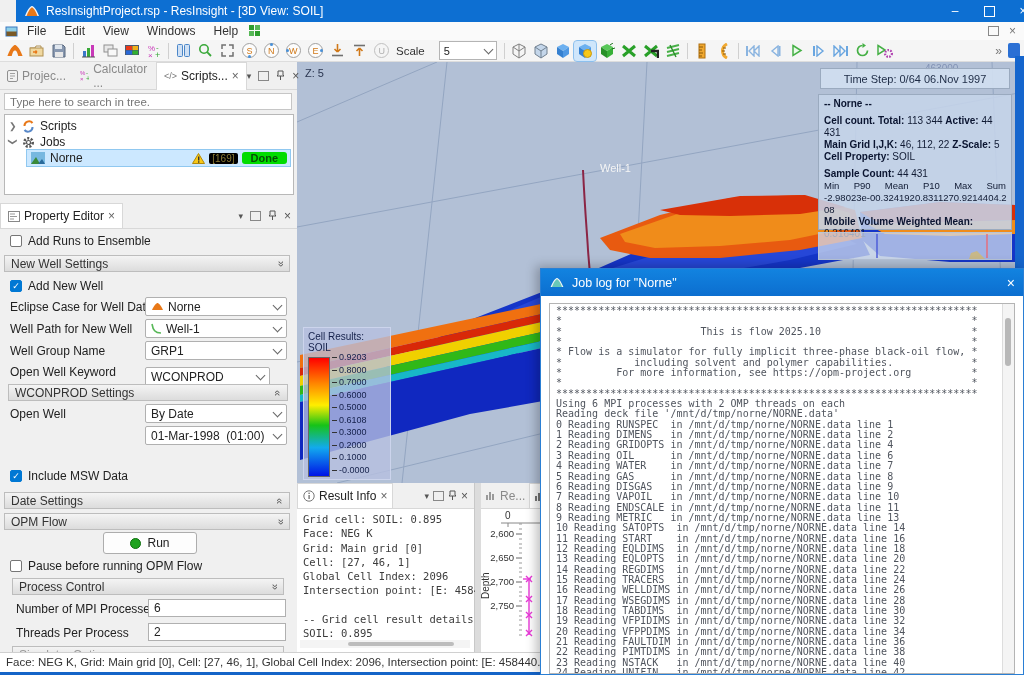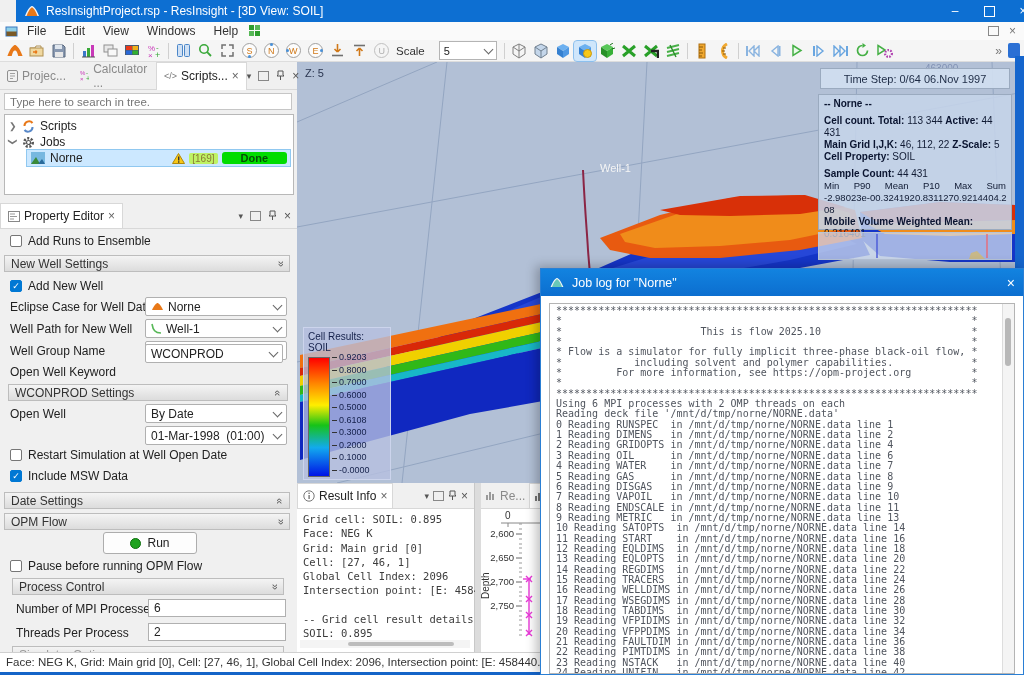--- a/index.html
+++ b/index.html
@@ -26,22 +26,22 @@
   
   .tabbar{background:#f0f0f0;display:flex;align-items:center;border-bottom:1px solid #d8d8d8;}
   .tab{display:flex;align-items:center;gap:4px;padding:0 7px;height:100%;color:#8a8a8a;font-size:12px;}
   .tab.active{background:#fff;color:#222;border:1px solid #d8d8d8;border-bottom:none;}
   .dockbtns{margin-left:auto;display:flex;align-items:center;gap:7px;padding-right:6px;color:#555;}
   .searchinput{background:#fff;border:1px solid #c6c6c6;font-size:11.5px;color:#999;padding:1px 5px;box-sizing:border-box;}
   #treebox{background:#fff;border:1px solid #b8b8b8;}
   .trow{display:flex;align-items:center;height:16px;gap:5px;font-size:12px;color:#222;padding-left:4px;}
   .texp{color:#777;font-size:9px;width:8px;}
   .selrow{background:#cce8ff;outline:1px solid #90c8f0;}
-  .badge-warn{background:#bef264;color:#8a7a34;font-size:10px;padding:0 3px;border-radius:2px;}
-  .badge-done{background:#00dc00;color:#063;font-size:11px;font-weight:bold;padding:0 19px;border-radius:3px;color:#044d04;}
+  .badge-warn{background:#000000;color:#8a7a34;font-size:10px;padding:0 3px;border-radius:2px;}
+  .badge-done{background:#00dc00;color:#063;font-size:11px;font-weight:bold;padding:0 9px;border-radius:3px;color:#044d04;}
   
   .sechdr{background:linear-gradient(#f4f4f4,#dcdcdc);border:1px solid #bdbdbd;display:flex;align-items:center;font-size:12px;color:#333;padding:0 6px;height:17px;box-sizing:border-box;}
   .sechdr .dbl{margin-left:auto;color:#555;font-size:11px;}
   .dblup{display:inline-block;transform:rotate(-90deg);}
   .dbldn{display:inline-block;transform:rotate(90deg);}
   .cb{width:12px;height:12px;border:1px solid #767676;background:#fff;border-radius:2px;flex:none;box-sizing:border-box;}
   .cb.on{background:#0078d4;border-color:#0078d4;color:#fff;font-size:9px;line-height:11px;text-align:center;}
   .cbrow{display:flex;align-items:center;gap:6px;font-size:12px;color:#222;}
   .plabel{font-size:12px;color:#222;}
   .combo{background:#fff;border:1px solid #b0b0b0;border-radius:2px;height:19px;display:flex;align-items:center;gap:4px;padding:0 5px;font-size:12px;box-sizing:border-box;}
@@ -585,40 +585,36 @@
       </svg>
     <span>Well-1</span>
       <span class="chev"></span>
   </div>
   <span class="abs plabel" style="left:10px;top:344px;">Well Group Name</span>
   <div class="abs combo" style="left:145px;top:341px;width:142px;align-items:center;">
     <span>GRP1</span>
       <span class="chev"></span>
   </div>
   <span class="abs plabel" style="left:10px;top:365px;">Open Well Keyword</span>
-  <div class="abs combo" style="left:145px;top:344px;width:138px;">
+  <div class="abs combo" style="left:145px;top:367px;width:125px;">
     <span>WCONPROD</span>
       <span class="chev"></span>
   </div>
   <div class="abs sechdr" style="left:8px;top:384px;width:280px;">
     <span>WCONPROD Settings</span>
       <span class="dbl"><span class="dbldn">«</span></span>
   </div>
   <span class="abs plabel" style="left:10px;top:407px;">Open Well</span>
   <div class="abs combo" style="left:145px;top:404px;width:142px;">
     <span>By Date</span>
       <span class="chev"></span>
   </div>
   <div class="abs combo" style="left:145px;top:426px;width:142px;">
     <span style="white-space:pre;">01-Mar-1998  (01:00)</span>
       <span class="chev"></span>
-  </div>
-  <div class="abs cbrow" style="left:10px;top:448px;">
-    <span class="cb"></span>
-      <span>Restart Simulation at Well Open Date</span>
   </div>
   <div class="abs cbrow" style="left:10px;top:469px;">
     <span class="cb on">✓</span>
       <span>Include MSW Data</span>
   </div>
   <div class="abs sechdr" style="left:4px;top:492px;width:286px;">
     <span>Date Settings</span>
       <span class="dbl"><span class="dbldn">«</span></span>
   </div>
   <div class="abs sechdr" style="left:4px;top:513px;width:286px;">

